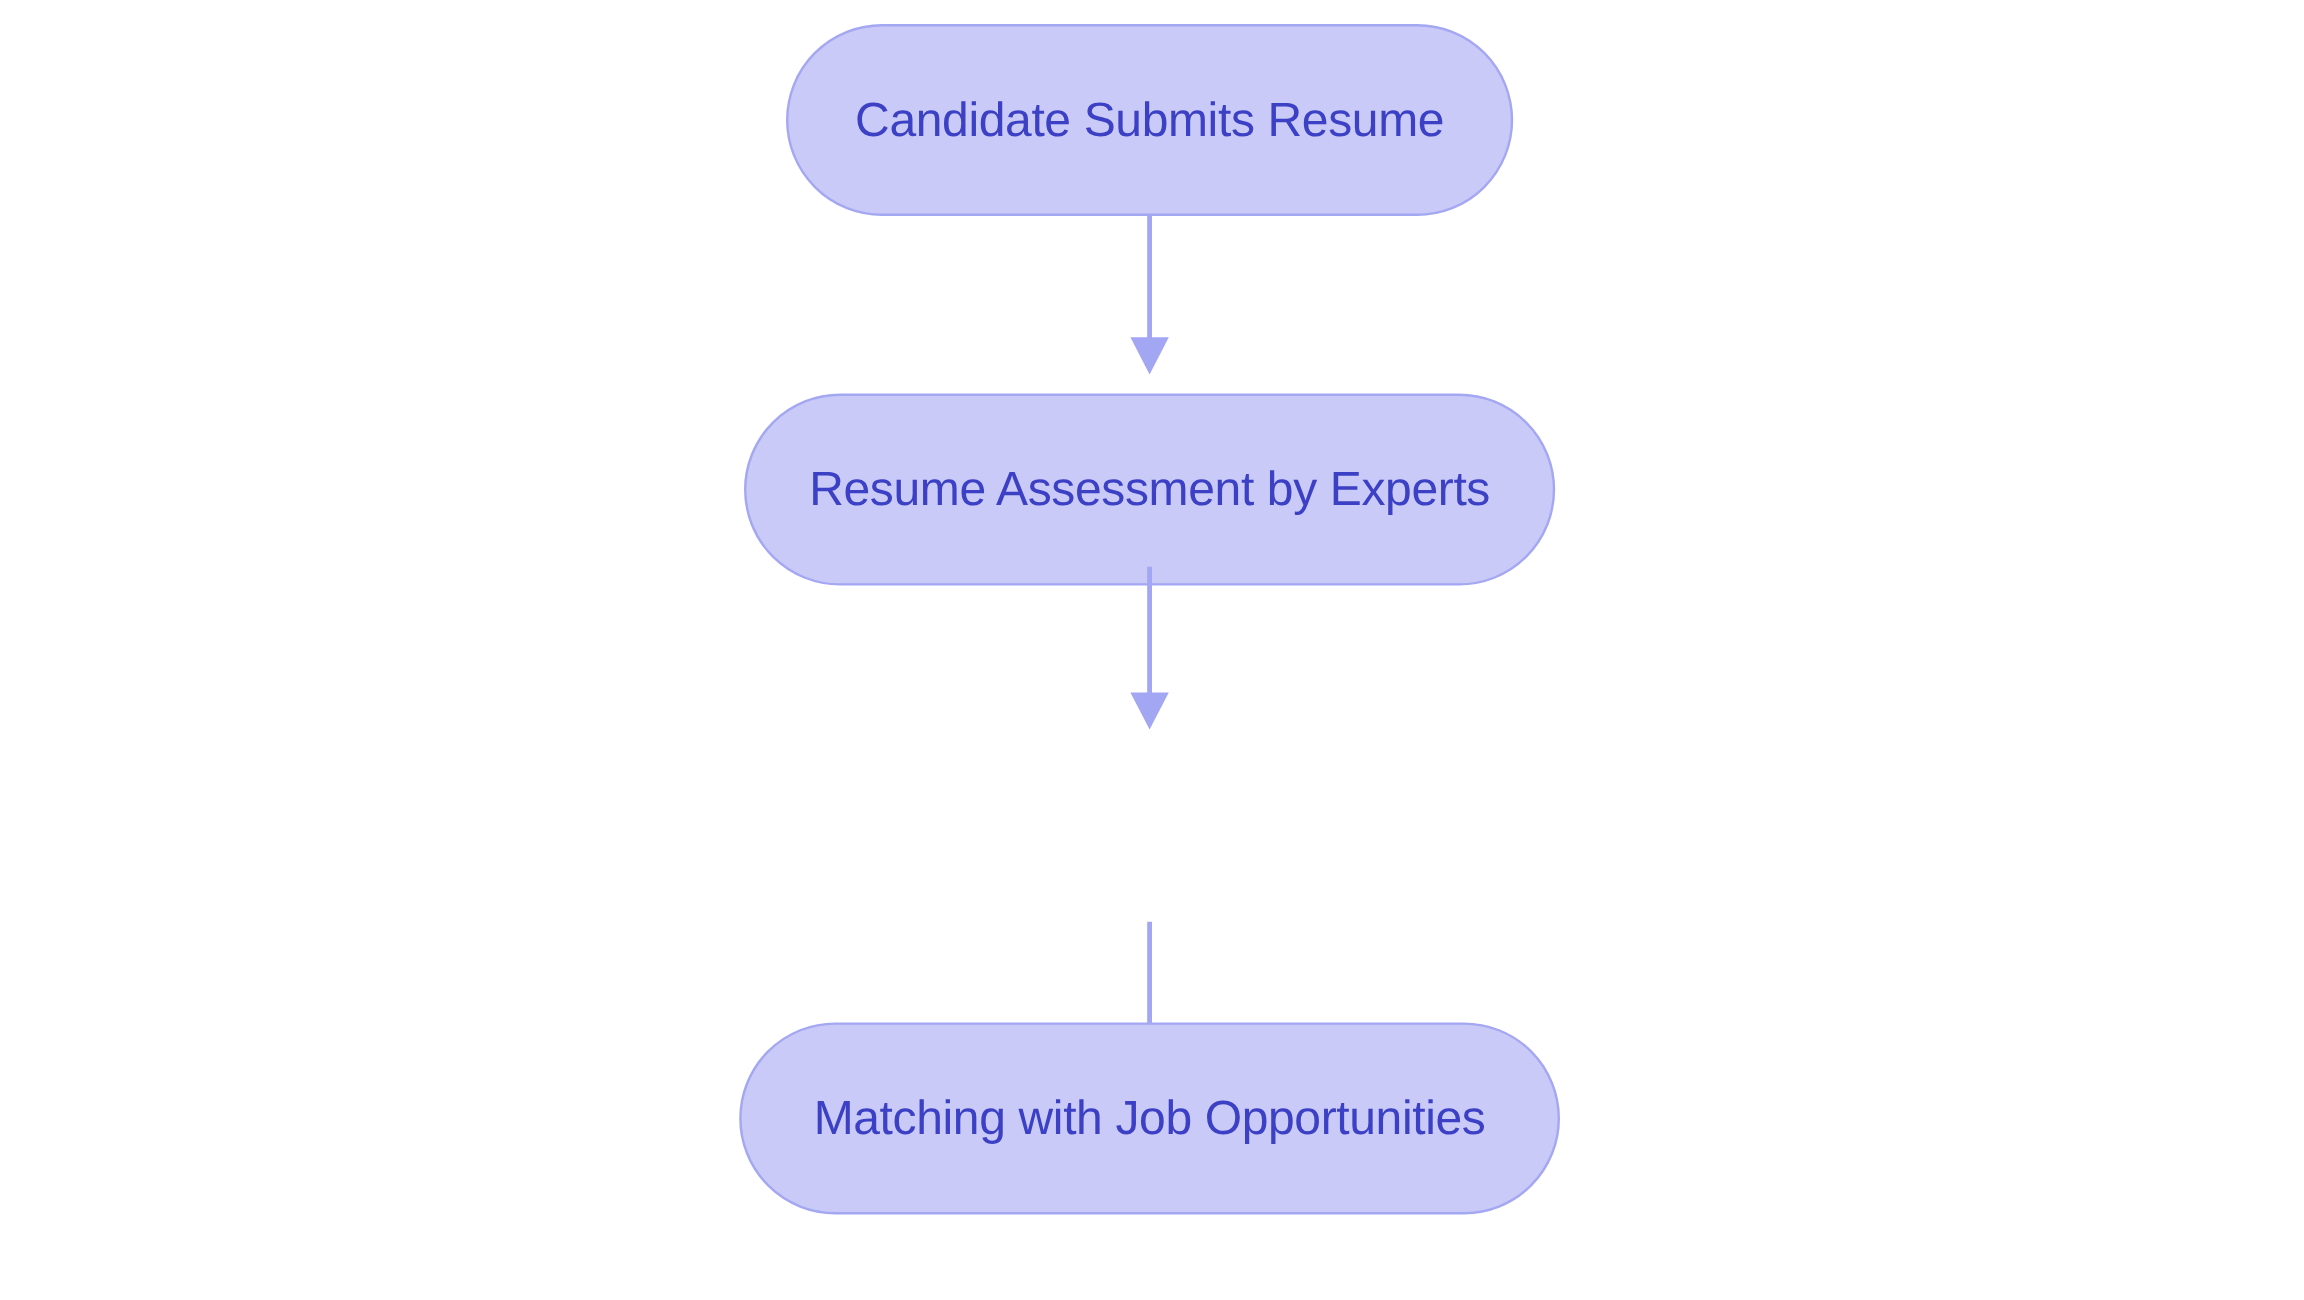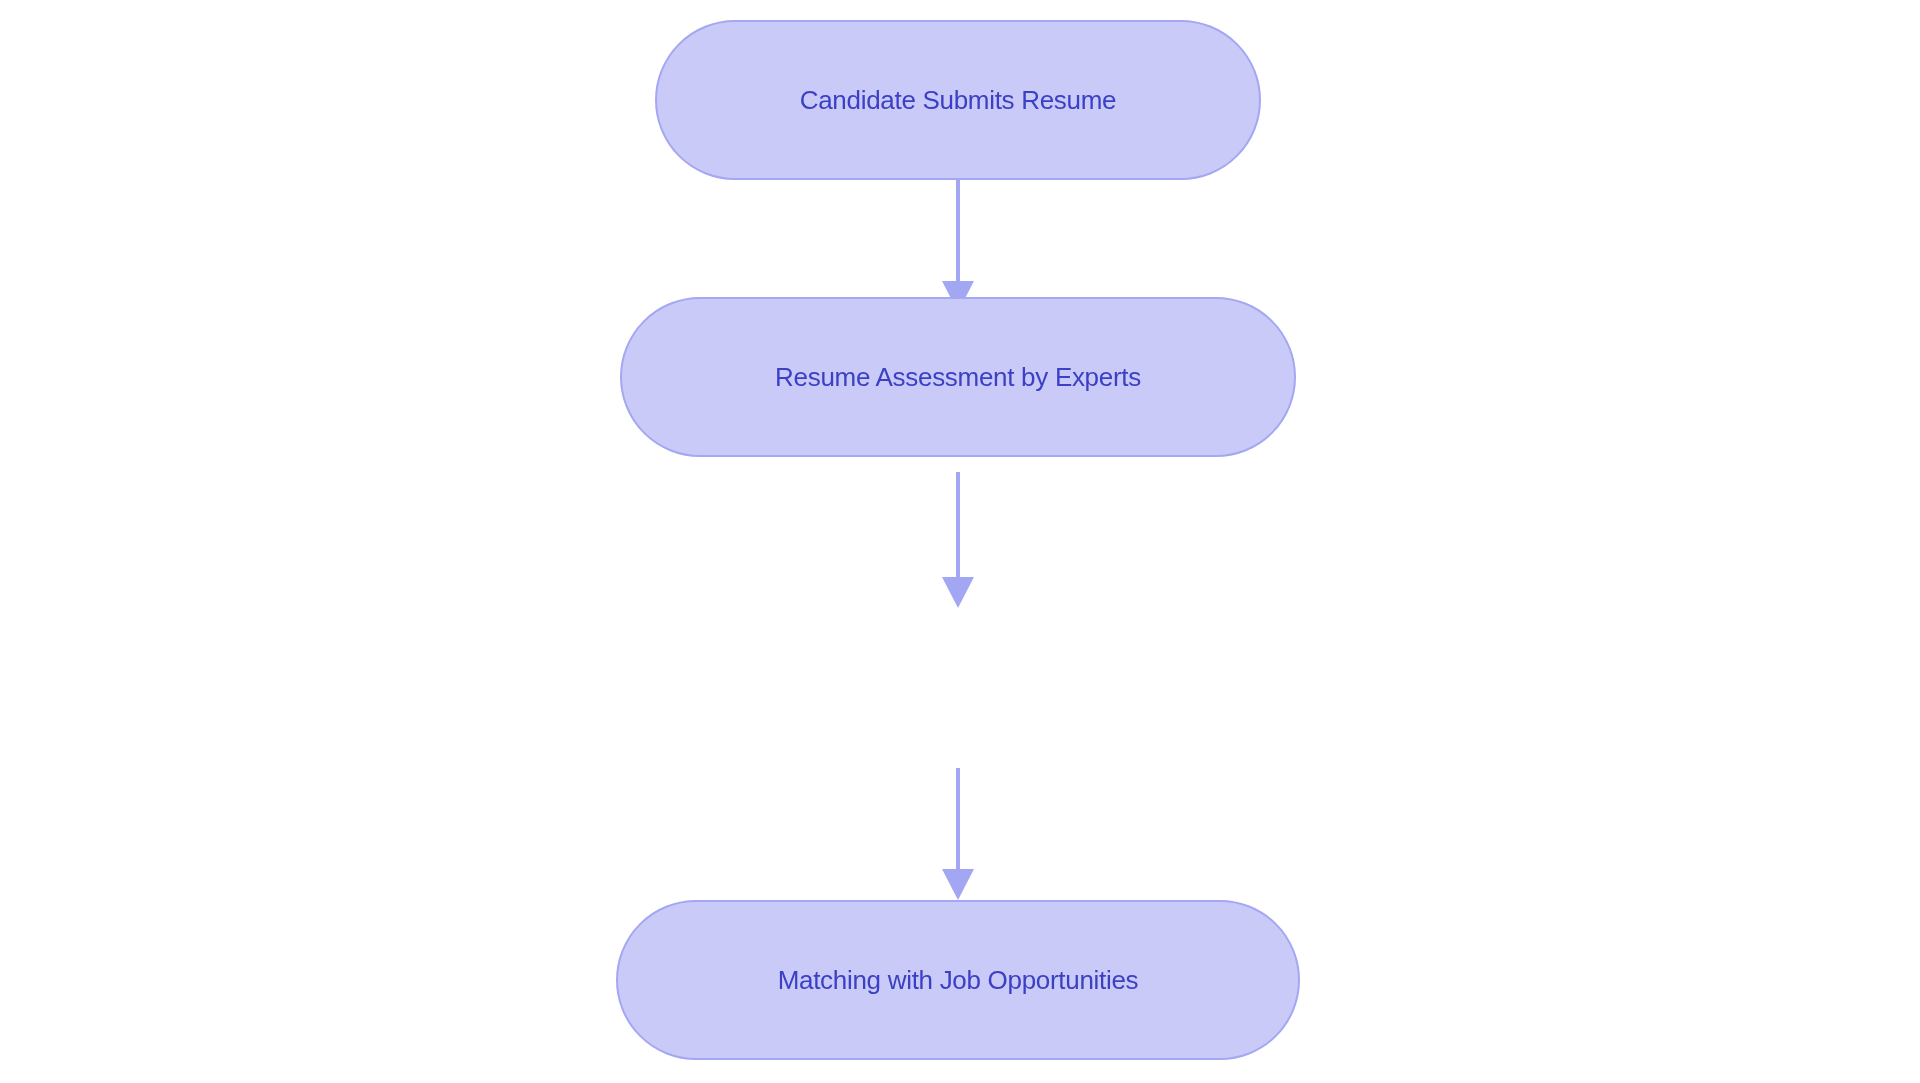--- a/index.html
+++ b/index.html
@@ -23,28 +23,28 @@
     border-radius: 80px;
     background: var(--node-fill, #c9caf8);
     border: 2px solid var(--node-border, #a4a7f1);
     box-sizing: border-box;
     display: flex;
     align-items: center;
     justify-content: center;
   }
   .node-label {
     color: var(--text-color, #3b40c4);
-    font-size: 26px;
+    font-size: 40px;
     letter-spacing: -0.3px;
     white-space: nowrap;
   }
   .node-0 { top: 20px;  width: 606px; }
-  .node-1 { top: 297px; width: 676px; }
+  .node-1 { top: 328px; width: 676px; }
   .node-2 { top: 608px; width: 362px; }
-  .node-3 { top: 900px; width: 684px; }
+  .node-3 { top: 852px; width: 684px; }
   .arrow {
     position: absolute;
     left: 958px;
     transform: translateX(-50%);
     color: var(--arrow-color, #a2a6f3);
     display: block;
   }
   .arrow-0 { top: 180px; }
   .arrow-1 { top: 472px; }
   .arrow-2 { top: 768px; }

